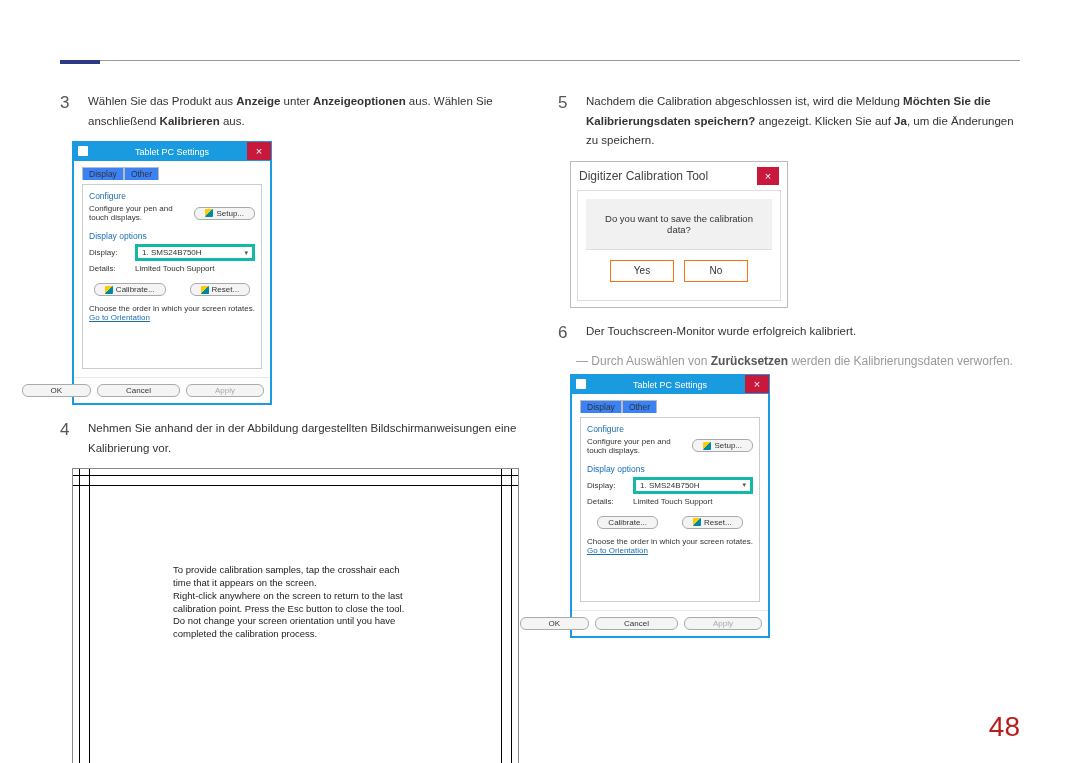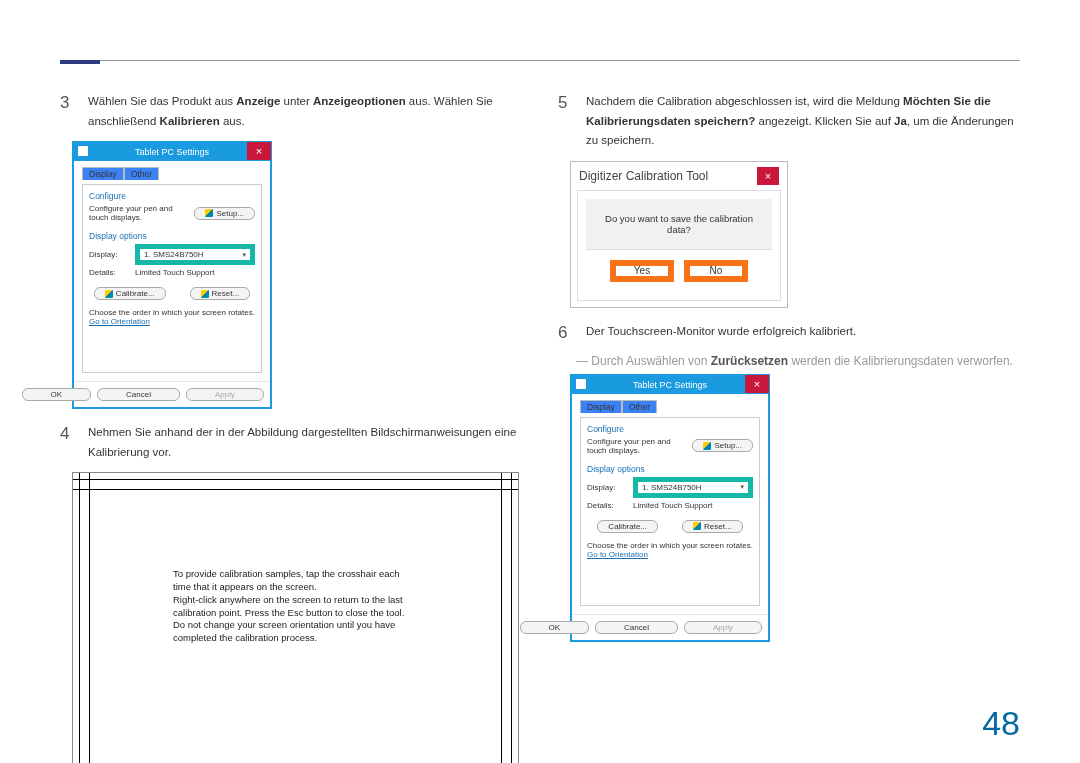--- a/index.html
+++ b/index.html
@@ -44,21 +44,21 @@
   .tab.active { font-weight:normal; }
   .panel { border:1px solid #ccc; padding:6px; font-size:8px; color:#333; }
   .panel-h { color:#1a6fb3; font-size:8.5px; margin-bottom:2px; }
   .row { display:flex; align-items:center; gap:6px; margin:3px 0; }
   .row .lbl { width:40px; }
   .btn {
     border:1px solid #aaa; background:#f4f4f4; padding:1px 10px;
     border-radius:6px; display:inline-flex; align-items:center; gap:3px; font-size:8px;
   }
   .btn .shield { width:8px; height:8px; background:linear-gradient(135deg,#ffcc00 50%,#08a 50%); border-radius:1px; }
-  .dd { border:5px solid #14b8a6; padding:1px 4px; width:120px; display:flex; justify-content:space-between; align-items:center; background:#fff; }
+  .dd { border:3px solid #14b8a6; padding:1px 4px; width:120px; display:flex; justify-content:space-between; align-items:center; background:#fff; }
   .dd::after { content:"▾"; font-size:7px; color:#555; }
   .link { color:#1a6fb3; text-decoration:underline; }
   .win-foot { display:flex; justify-content:flex-end; gap:6px; padding:6px; border-top:1px solid #e6e6e6; }
   .win-foot .btn { padding:1px 28px; }
   .win-foot .btn.disabled { color:#aaa; }
 
   
   .calib {
     width:447px; height:325px; border:1px solid #888;
     margin-left:12px; margin-top:6px; position:relative; background:#fff;
@@ -82,23 +82,23 @@
   
   .dlg {
     width:218px; border:1px solid #bbb; background:#fff; margin-left:12px; margin-top:6px;
   }
   .dlg-title { display:flex; align-items:center; height:28px; padding:0 8px; }
   .dlg-title span { font-size:12px; color:#444; }
   .dlg-x { margin-left:auto; width:22px; height:18px; background:#c8193c; color:#fff; text-align:center; line-height:18px; font-size:11px; }
   .dlg-body { border:1px solid #ddd; margin:0 6px 6px 6px; padding:8px; background:#fff;text-align:center; }
   .dlg-q { padding:14px 10px; font-size:9.5px; border-bottom:1px solid #ddd; background:#f1f1f1; }
   .dlg-btns { display:flex; justify-content:center; gap:10px; padding:10px; }
-  .dlg-btn { width:64px; height:22px; border:6px solid #f97316; background:#fff; font-size:10px; display:flex; align-items:center; justify-content:center; }
-
-  .page-num { position:absolute; right:60px; bottom:20px; font-size:34px; color:#0369a1; font-weight:300; }
+  .dlg-btn { width:64px; height:22px; border:1px solid #f97316; background:#fff; font-size:10px; display:flex; align-items:center; justify-content:center; }
+
+  .page-num { position:absolute; right:60px; bottom:20px; font-size:28px; color:#b91c1c; font-weight:300; }
 </style>
 </head>
 <body>
 
 <div class="top-rule"></div>
 <div class="top-accent"></div>
 
 <div class="col-left">
 
   <div class="step">

